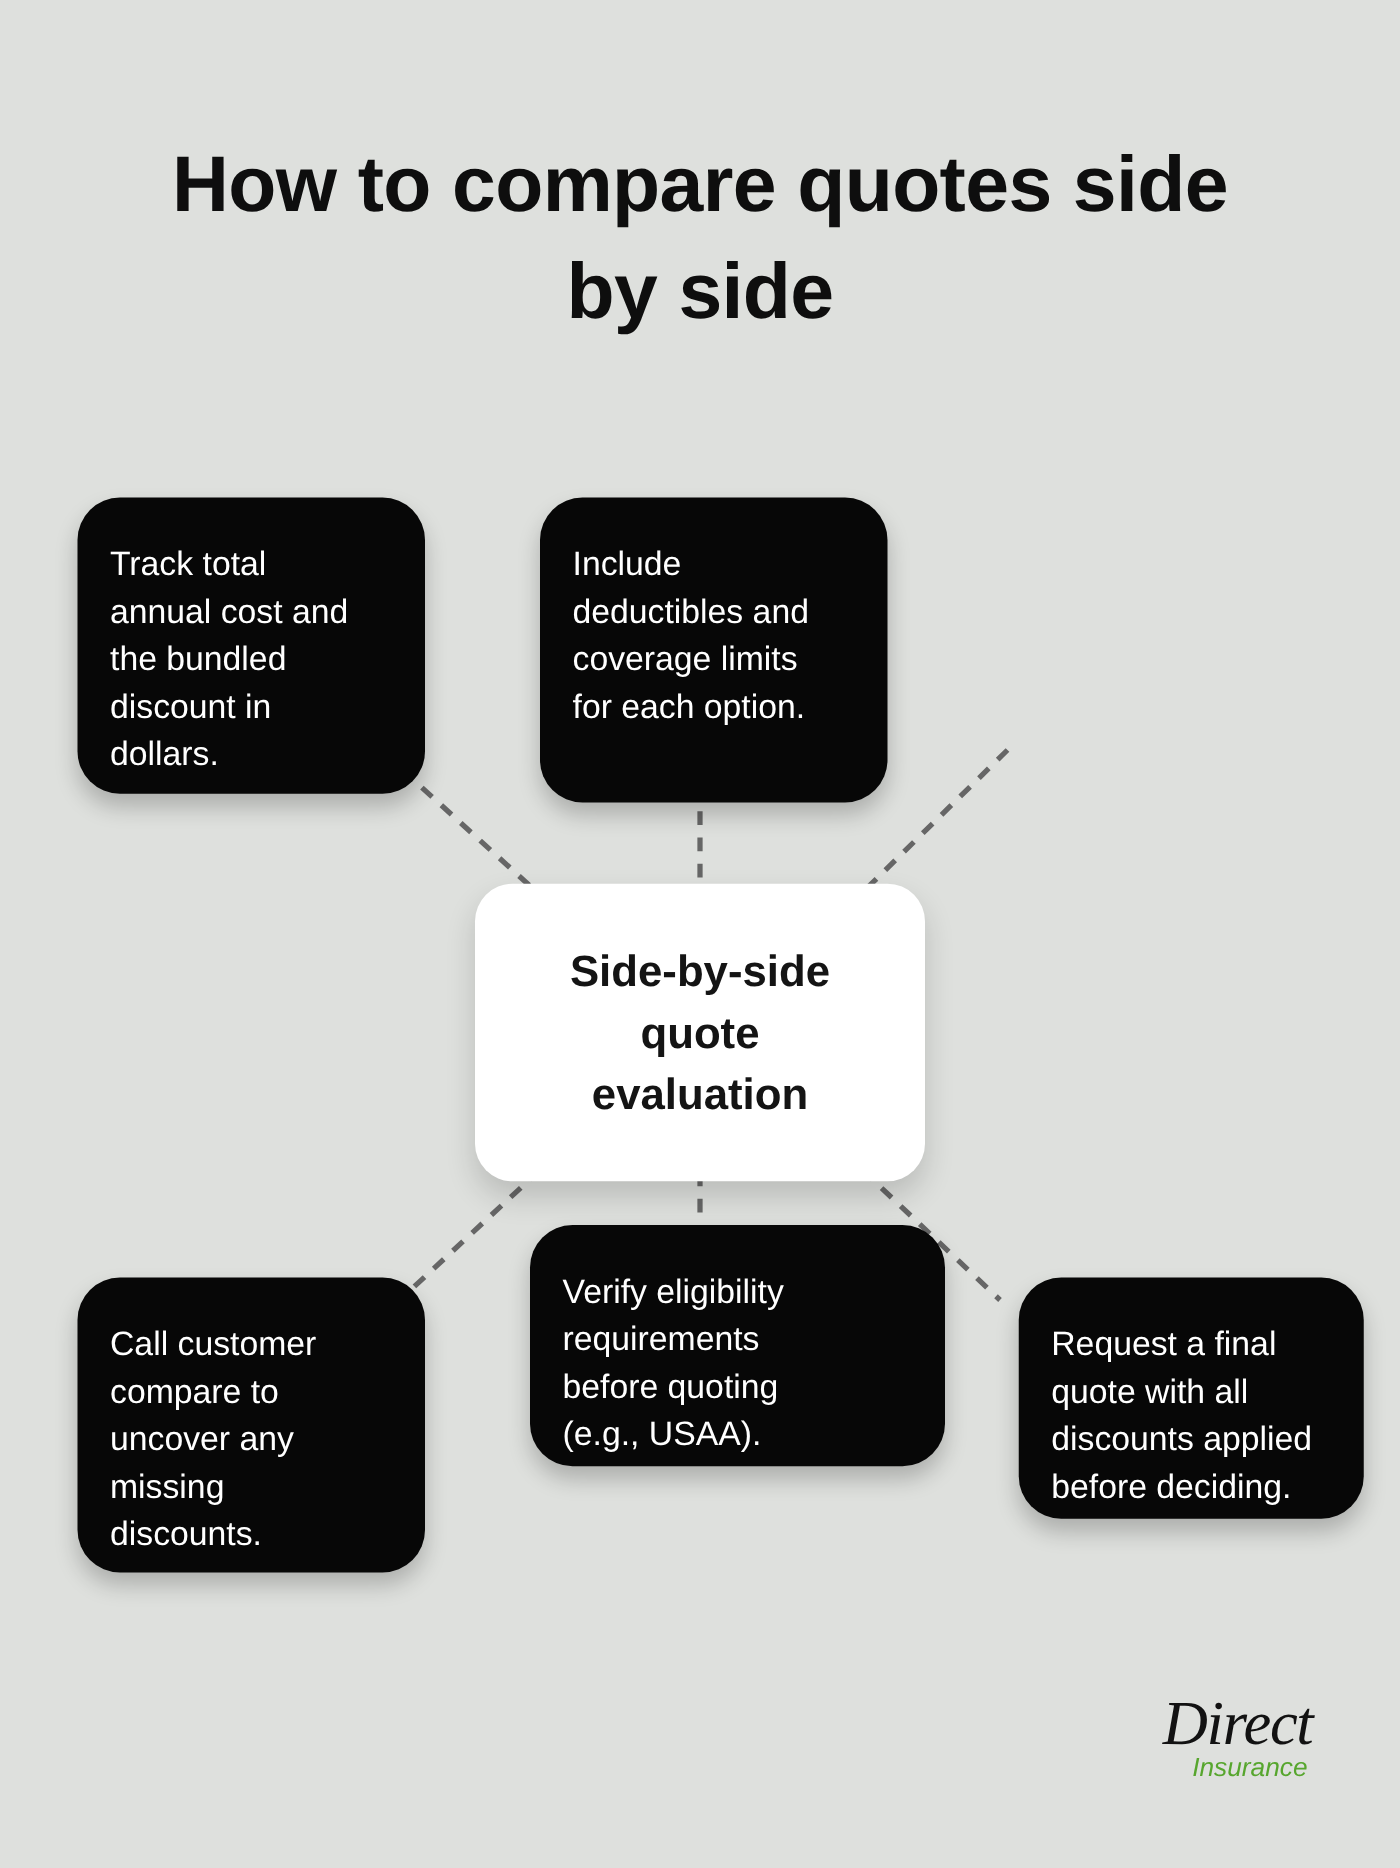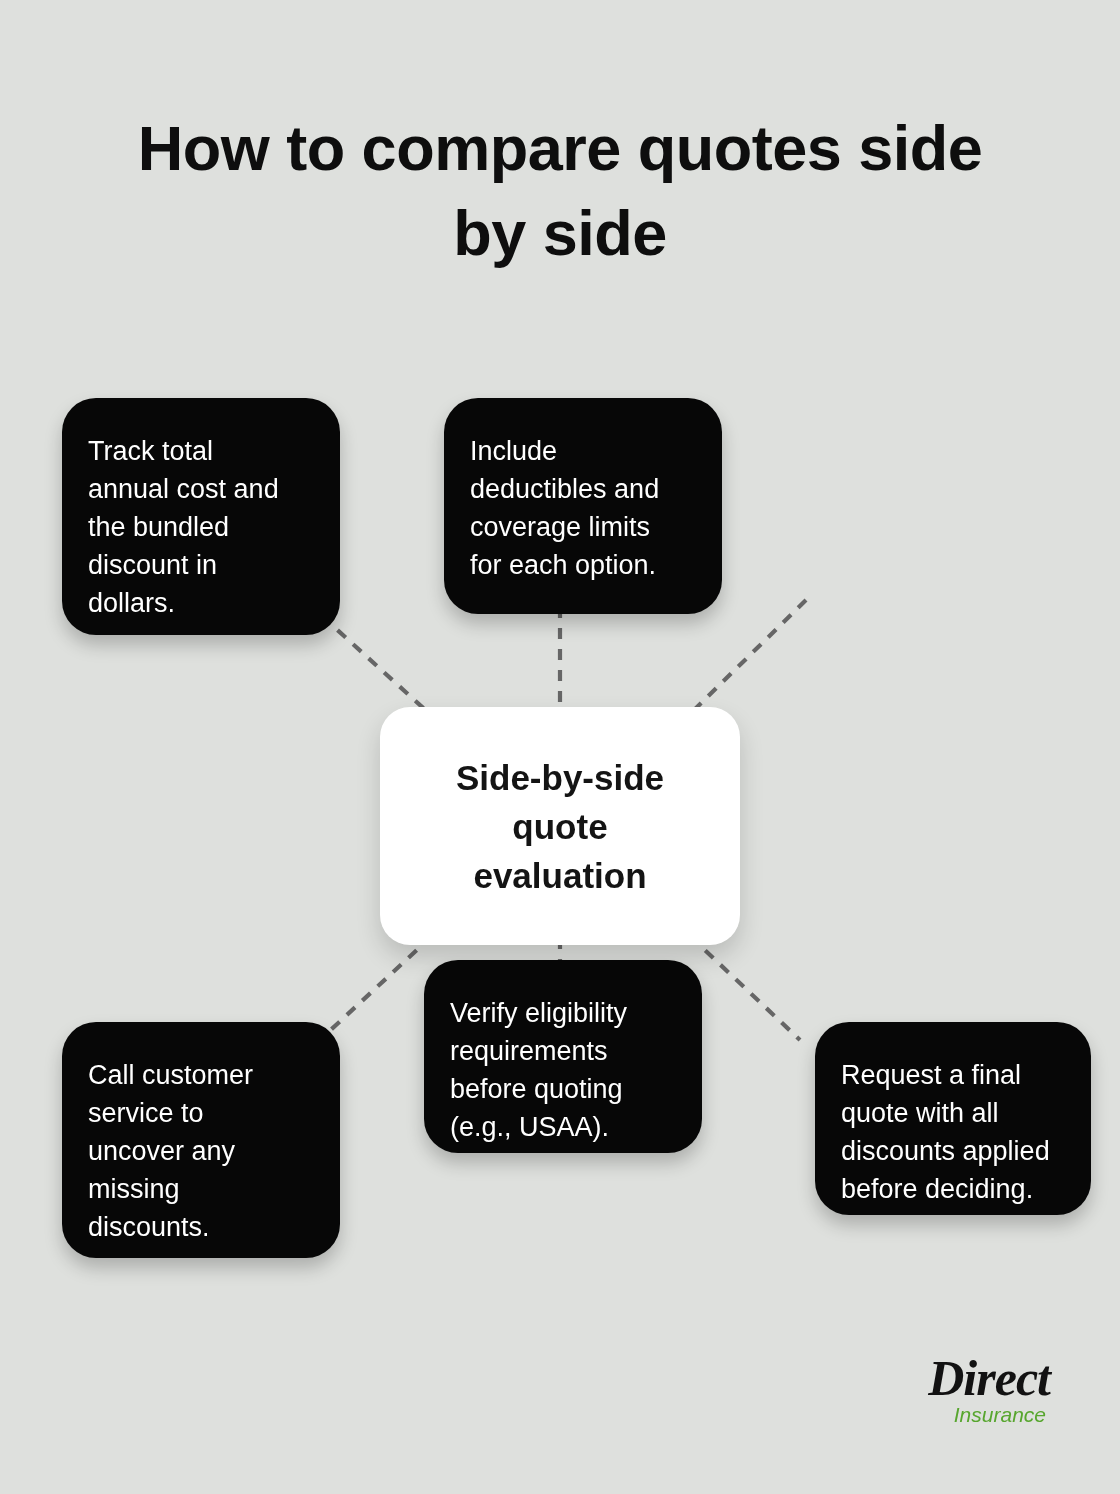--- a/index.html
+++ b/index.html
@@ -62,24 +62,24 @@
     color: var(--node-text);
   }
   .node-label {
     display: block;
     font-size: 27px;
     line-height: 38px;
     white-space: pre-line;
   }
 
   .n-tl { left: 62px;  top: 398px;  width: 278px; height: 237px; }
-  .n-tm { left: 444px; top: 398px;  width: 278px; height: 216px; }
+  .n-tm { left: 432px; top: 398px;  width: 278px; height: 244px; }
   .n-tr { left: 784px; top: 398px;  width: 276px; height: 196px; }
   .n-bl { left: 62px;  top: 1022px; width: 278px; height: 236px; }
-  .n-bm { left: 424px; top: 960px; width: 278px; height: 193px; }
+  .n-bm { left: 424px; top: 980px; width: 332px; height: 193px; }
   .n-br { left: 784px; top: 1022px; width: 276px; height: 193px; margin-left: 31px; }
 
   .center-node {
     position: absolute;
     left: 380px;
     top: 707px;
     width: 360px;
     height: 238px;
     background: var(--center-bg);
     border-radius: 30px;
@@ -99,21 +99,21 @@
 
   .logo {
     position: absolute;
     right: 70px;
     top: 1352px;
     text-align: right;
   }
   .logo-brand {
     font-family: "Liberation Serif", serif;
     font-style: italic;
-    font-weight: bold;
+    font-weight: normal;
     font-size: 50px;
     line-height: 52px;
     letter-spacing: -1px;
     color: var(--logo-brand-color);
   }
   .logo-sub {
     font-family: "Liberation Sans", sans-serif;
     font-style: italic;
     font-size: 21px;
     line-height: 27px;
@@ -150,21 +150,21 @@
   <div class="node n-tm">
     <span class="node-label">Include
 deductibles and
 coverage limits
 for each option.</span>
   </div>
 
 
   <div class="node n-bl">
     <span class="node-label">Call customer
-service to
+compare to
 uncover any
 missing
 discounts.</span>
   </div>
 
   <div class="node n-bm">
     <span class="node-label">Verify eligibility
 requirements
 before quoting
 (e.g., USAA).</span>

